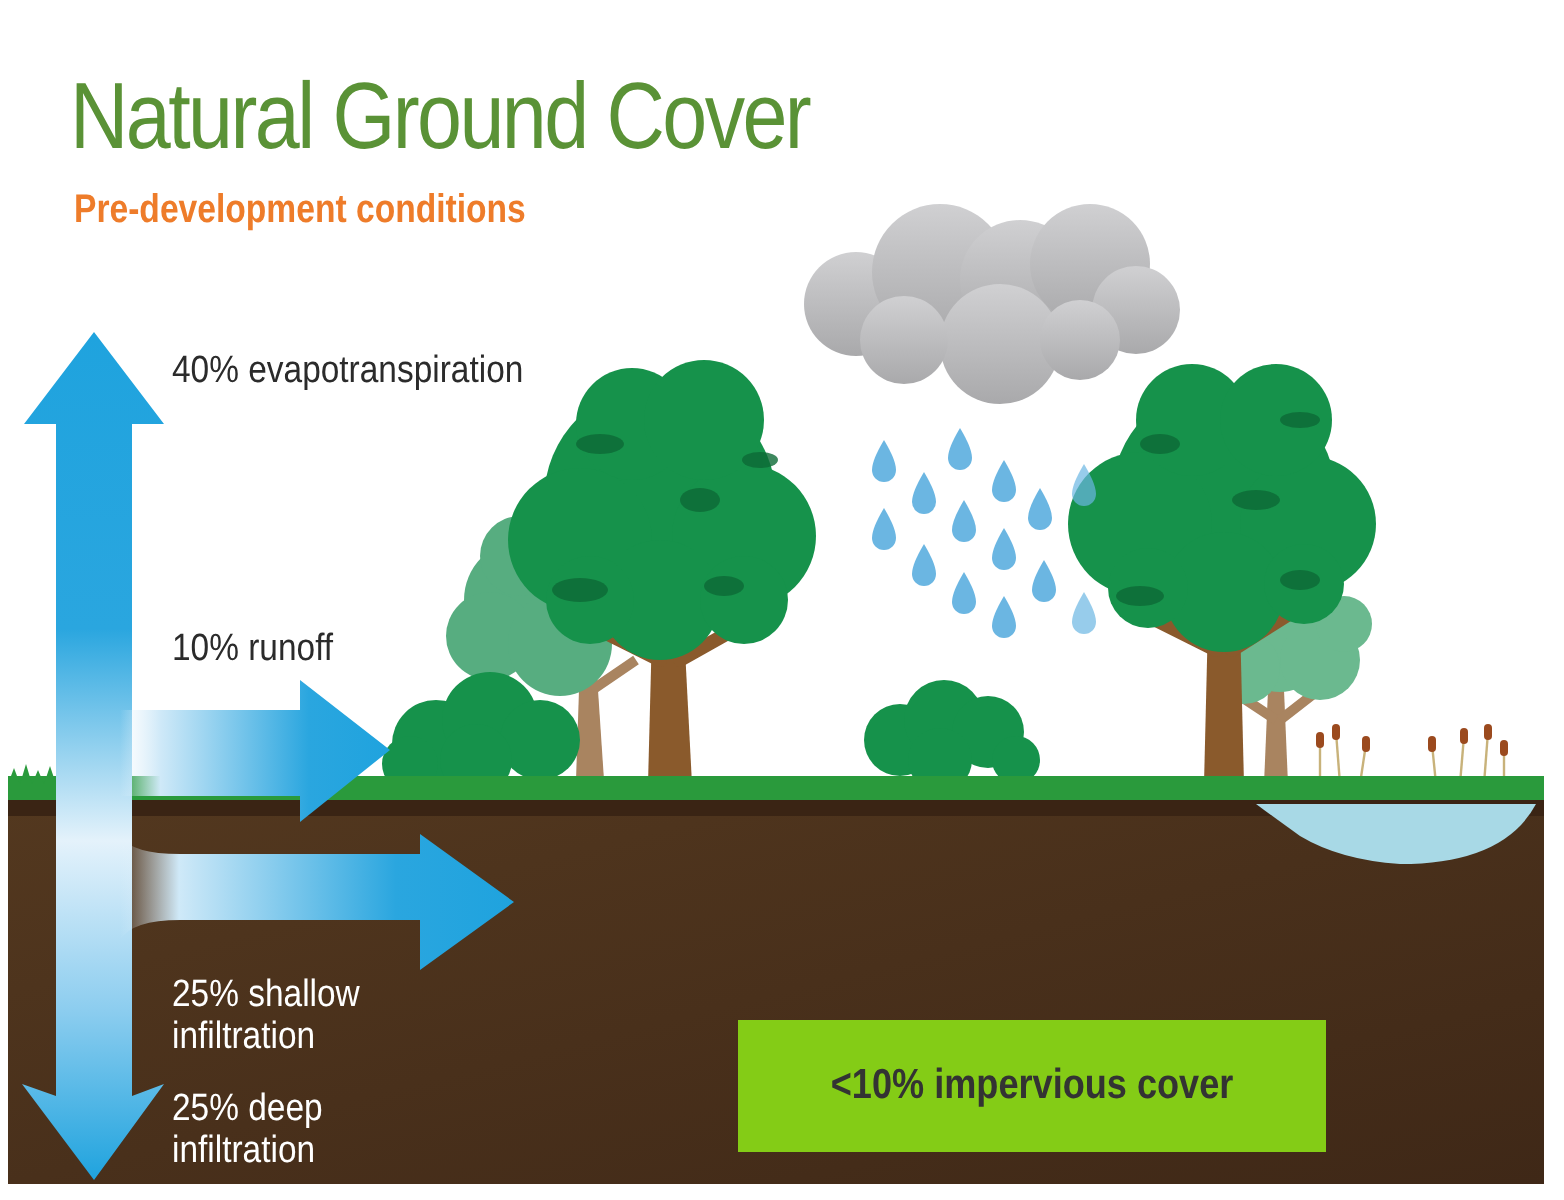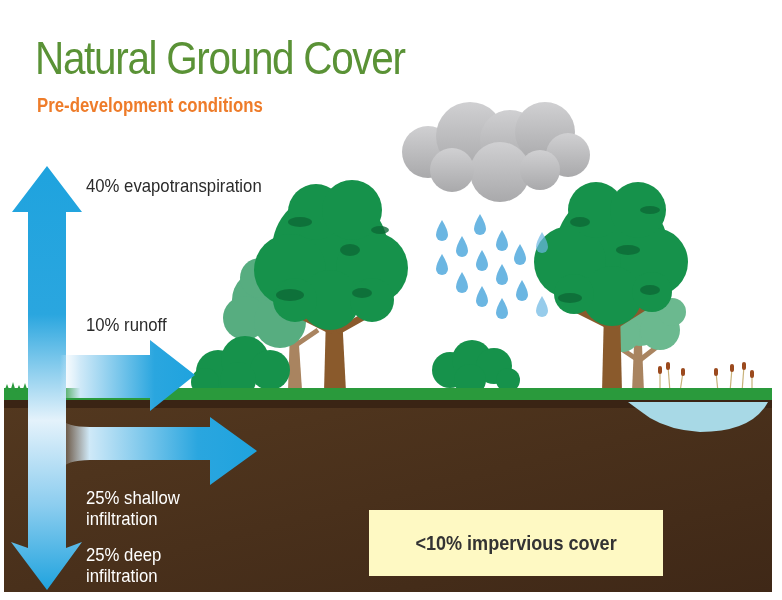--- a/index.html
+++ b/index.html
@@ -3,21 +3,21 @@
 <meta charset="utf-8">
 <style>
   html, body { margin: 0; padding: 0; background: #ffffff; }
   body { width: 782px; height: 600px; position: relative; overflow: hidden; font-family: "Liberation Sans", sans-serif; }
   .title { position: absolute; left: 35px; top: 30px; margin: 0; font-family: "Liberation Sans", sans-serif; font-weight: normal; font-size: 47px; letter-spacing: -1.5px; color: #5a9236; transform: scaleX(0.86); transform-origin: left top; white-space: nowrap; }
   .subtitle { position: absolute; left: 37px; top: 94px; margin: 0; font-family: "Liberation Sans", sans-serif; font-weight: bold; font-size: 20px; color: #ee7c2a; transform: scaleX(0.84); transform-origin: left top; white-space: nowrap; }
   svg.scene { position: absolute; left: 0; top: 0; }
   .lbl { position: absolute; font-family: "Liberation Sans", sans-serif; font-size: 19px; line-height: 21px; transform: scaleX(0.88); transform-origin: left top; white-space: nowrap; }
   .lbl.dark { color: #2b2b2b; }
   .lbl.light { color: #ffffff; }
-  .imp-box { position: absolute; left: 369px; top: 510px; width: 294px; height: 66px; background: #fef9c3; display: flex; align-items: center; justify-content: center; }
+  .imp-box { position: absolute; left: 369px; top: 510px; width: 294px; height: 66px; background: #84cc16; display: flex; align-items: center; justify-content: center; }
   .imp-text { font-family: "Liberation Sans", sans-serif; font-weight: bold; font-size: 21px; color: #333333; transform: scaleX(0.86); white-space: nowrap; }
 </style>
 </head>
 <body>
 
 <h1 class="title">Natural Ground Cover</h1>
 <h2 class="subtitle">Pre-development conditions</h2>
 
 <svg class="scene" width="782" height="600" viewBox="0 0 782 600">
   <defs>

